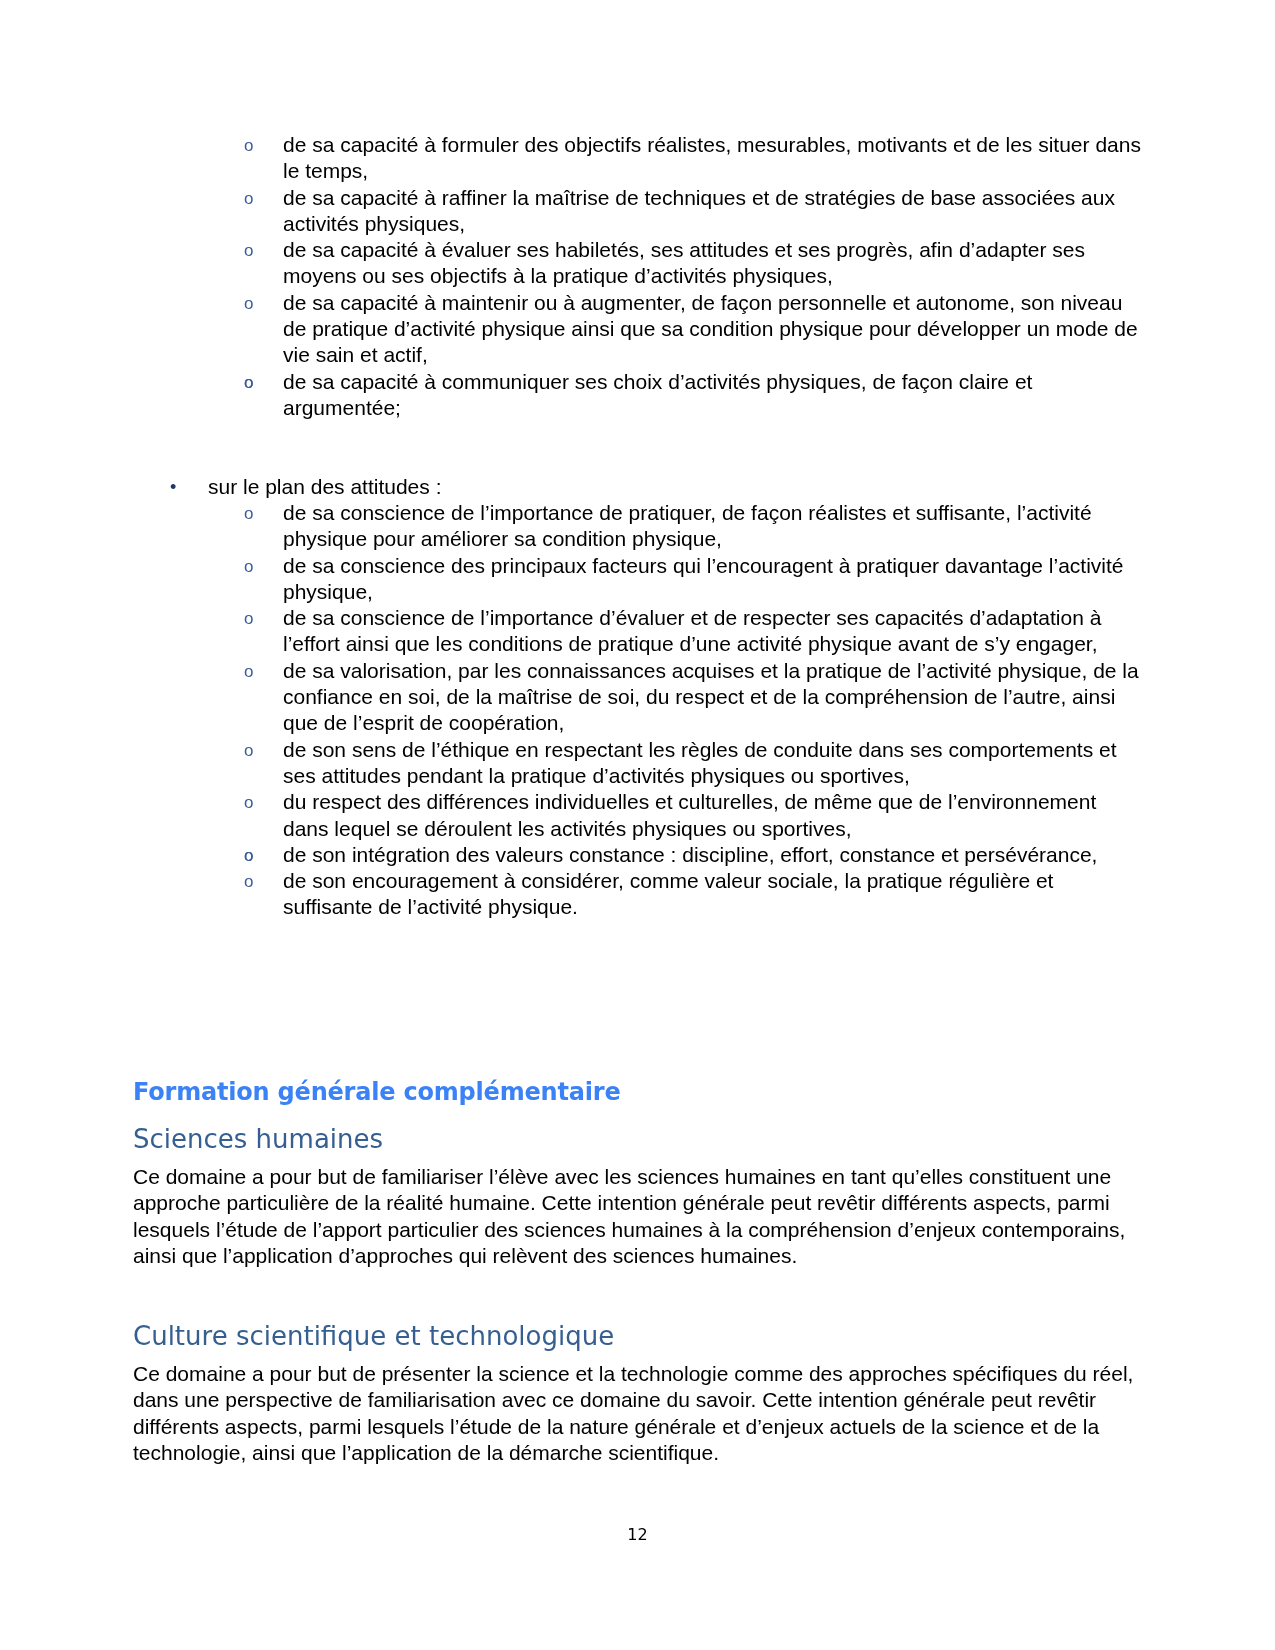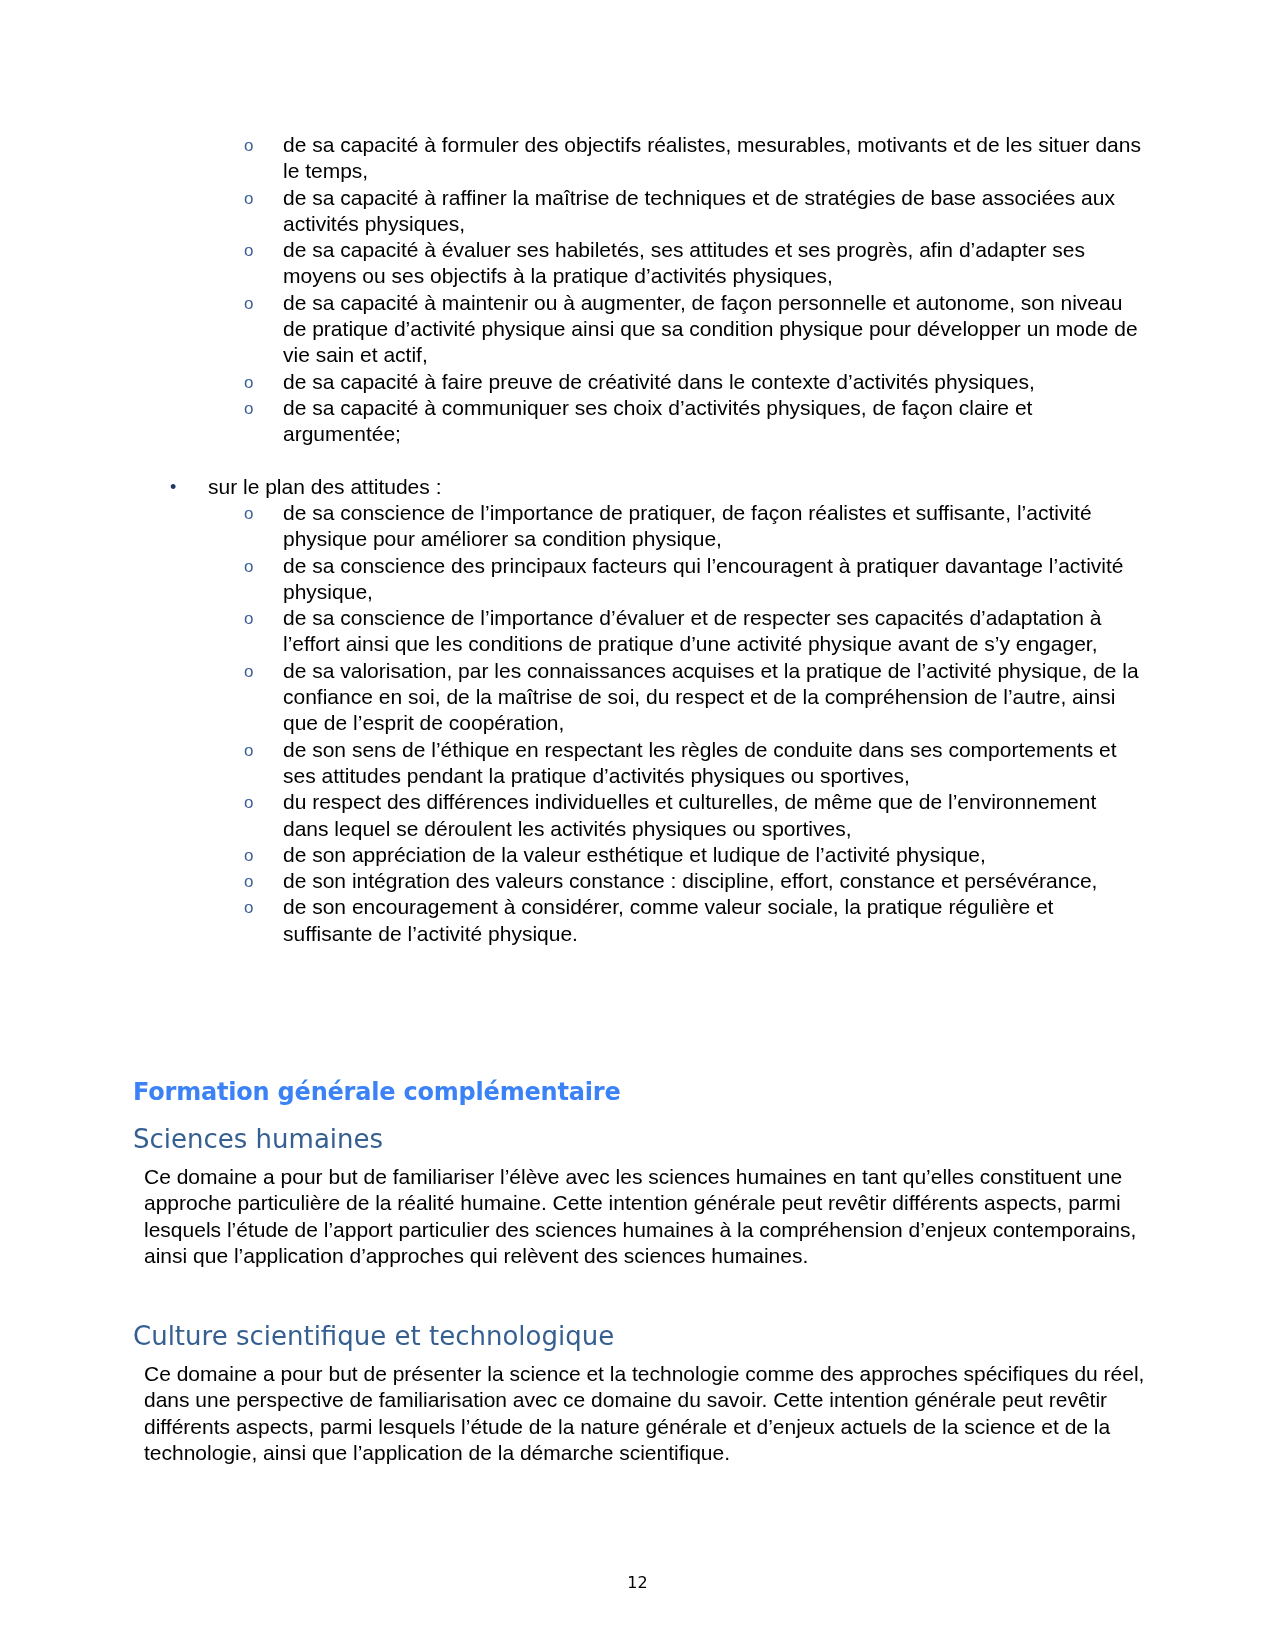--- a/index.html
+++ b/index.html
@@ -8,51 +8,51 @@
   .page { position: absolute; left: 0; top: 0; width: 1275px; height: 1650px; }
   .sub-list { position: absolute; left: 0; width: 1275px; }
   .sub-item { position: relative; padding-left: 283px; width: 860px; font-size: 21px; line-height: 26.3px; }
   .sub-bullet { position: absolute; left: 244px; top: 0; font-size: 17px; color: #3B5E98; line-height: 28px; }
   .main-item { position: absolute; left: 0; width: 1275px; font-size: 21px; line-height: 26px; }
   .main-bullet { position: absolute; left: 170px; top: 0; font-size: 18px; color: #1F3864; }
   .main-text { position: absolute; left: 208px; top: 0; }
   .h1 { position: absolute; left: 133px; top: 1078px; font-family: "DejaVu Sans", sans-serif; font-weight: bold;
         font-size: 24px; color: #3b82f6; letter-spacing: -0.2px; }
   .h2 { position: absolute; left: 133px; font-family: "DejaVu Sans", sans-serif; font-size: 26px; color: #365F91; }
-  .para { position: absolute; left: 144px; width: 1010px; font-size: 21px; line-height: 26.3px; }
+  .para { position: absolute; left: 133px; width: 1010px; font-size: 21px; line-height: 26.3px; }
   .page-num { position: absolute; left: 0; width: 1275px; top: 1525px; text-align: center;
-              font-family: "DejaVu Sans", sans-serif; font-size: 16px; margin-top: 48px; }
+              font-family: "DejaVu Sans", sans-serif; font-size: 16px; }
 </style>
 </head>
 <body>
 
 <div class="page">
 
   <div class="sub-list" style="top:132px;">
     <div class="sub-item"><span class="sub-bullet">o</span><span>de sa capacité à formuler des objectifs réalistes, mesurables, motivants et de les situer dans le temps,</span></div>
     <div class="sub-item"><span class="sub-bullet">o</span><span>de sa capacité à raffiner la maîtrise de techniques et de stratégies de base associées aux activités physiques,</span></div>
     <div class="sub-item"><span class="sub-bullet">o</span><span>de sa capacité à évaluer ses habiletés, ses attitudes et ses progrès, afin d’adapter ses moyens ou ses objectifs à la pratique d’activités physiques,</span></div>
     <div class="sub-item"><span class="sub-bullet">o</span><span>de sa capacité à maintenir ou à augmenter, de façon personnelle et autonome, son niveau de pratique d’activité physique ainsi que sa condition physique pour développer un mode de vie sain et actif,</span></div>
-    <div class="sub-item"><span class="sub-bullet">o</span><span>de sa capacité à faire preuve de créativité dans le contexte d’activités physiques,</span></div>
+    <div class="sub-item"><span class="sub-bullet">o</span></div>
     <div class="sub-item"><span class="sub-bullet">o</span><span>de sa capacité à communiquer ses choix d’activités physiques, de façon claire et argumentée;</span></div>
   </div>
 
   <div class="main-item" style="top:474px;">
     <span class="main-bullet">•</span>
     <span class="main-text">sur le plan des attitudes :</span>
   </div>
 
   <div class="sub-list" style="top:500px;">
     <div class="sub-item"><span class="sub-bullet">o</span><span>de sa conscience de l’importance de pratiquer, de façon réalistes et suffisante, l’activité physique pour améliorer sa condition physique,</span></div>
     <div class="sub-item"><span class="sub-bullet">o</span><span>de sa conscience des principaux facteurs qui l’encouragent à pratiquer davantage l’activité physique,</span></div>
     <div class="sub-item"><span class="sub-bullet">o</span><span>de sa conscience de l’importance d’évaluer et de respecter ses capacités d’adaptation à l’effort ainsi que les conditions de pratique d’une activité physique avant de s’y engager,</span></div>
     <div class="sub-item"><span class="sub-bullet">o</span><span>de sa valorisation, par les connaissances acquises et la pratique de l’activité physique, de la confiance en soi, de la maîtrise de soi, du respect et de la compréhension de l’autre, ainsi que de l’esprit de coopération,</span></div>
     <div class="sub-item"><span class="sub-bullet">o</span><span>de son sens de l’éthique en respectant les règles de conduite dans ses comportements et ses attitudes pendant la pratique d’activités physiques ou sportives,</span></div>
     <div class="sub-item"><span class="sub-bullet">o</span><span>du respect des différences individuelles et culturelles, de même que de l’environnement dans lequel se déroulent les activités physiques ou sportives,</span></div>
-    <div class="sub-item"><span class="sub-bullet">o</span><span>de son appréciation de la valeur esthétique et ludique de l’activité physique,</span></div>
+    <div class="sub-item"><span class="sub-bullet">o</span></div>
     <div class="sub-item"><span class="sub-bullet">o</span><span>de son intégration des valeurs constance : discipline, effort, constance et persévérance,</span></div>
     <div class="sub-item"><span class="sub-bullet">o</span><span>de son encouragement à considérer, comme valeur sociale, la pratique régulière et suffisante de l’activité physique.</span></div>
   </div>
 
   <div class="h1">Formation générale complémentaire</div>
 
   <div class="h2" style="top:1124px;">Sciences humaines</div>
   <div class="para" style="top:1164px;">Ce domaine a pour but de familiariser l’élève avec les sciences humaines en tant qu’elles constituent une approche particulière de la réalité humaine. Cette intention générale peut revêtir différents aspects, parmi lesquels l’étude de l’apport particulier des sciences humaines à la compréhension d’enjeux contemporains, ainsi que l’application d’approches qui relèvent des sciences humaines.</div>
 
   <div class="h2" style="top:1321px;">Culture scientifique et technologique</div>

